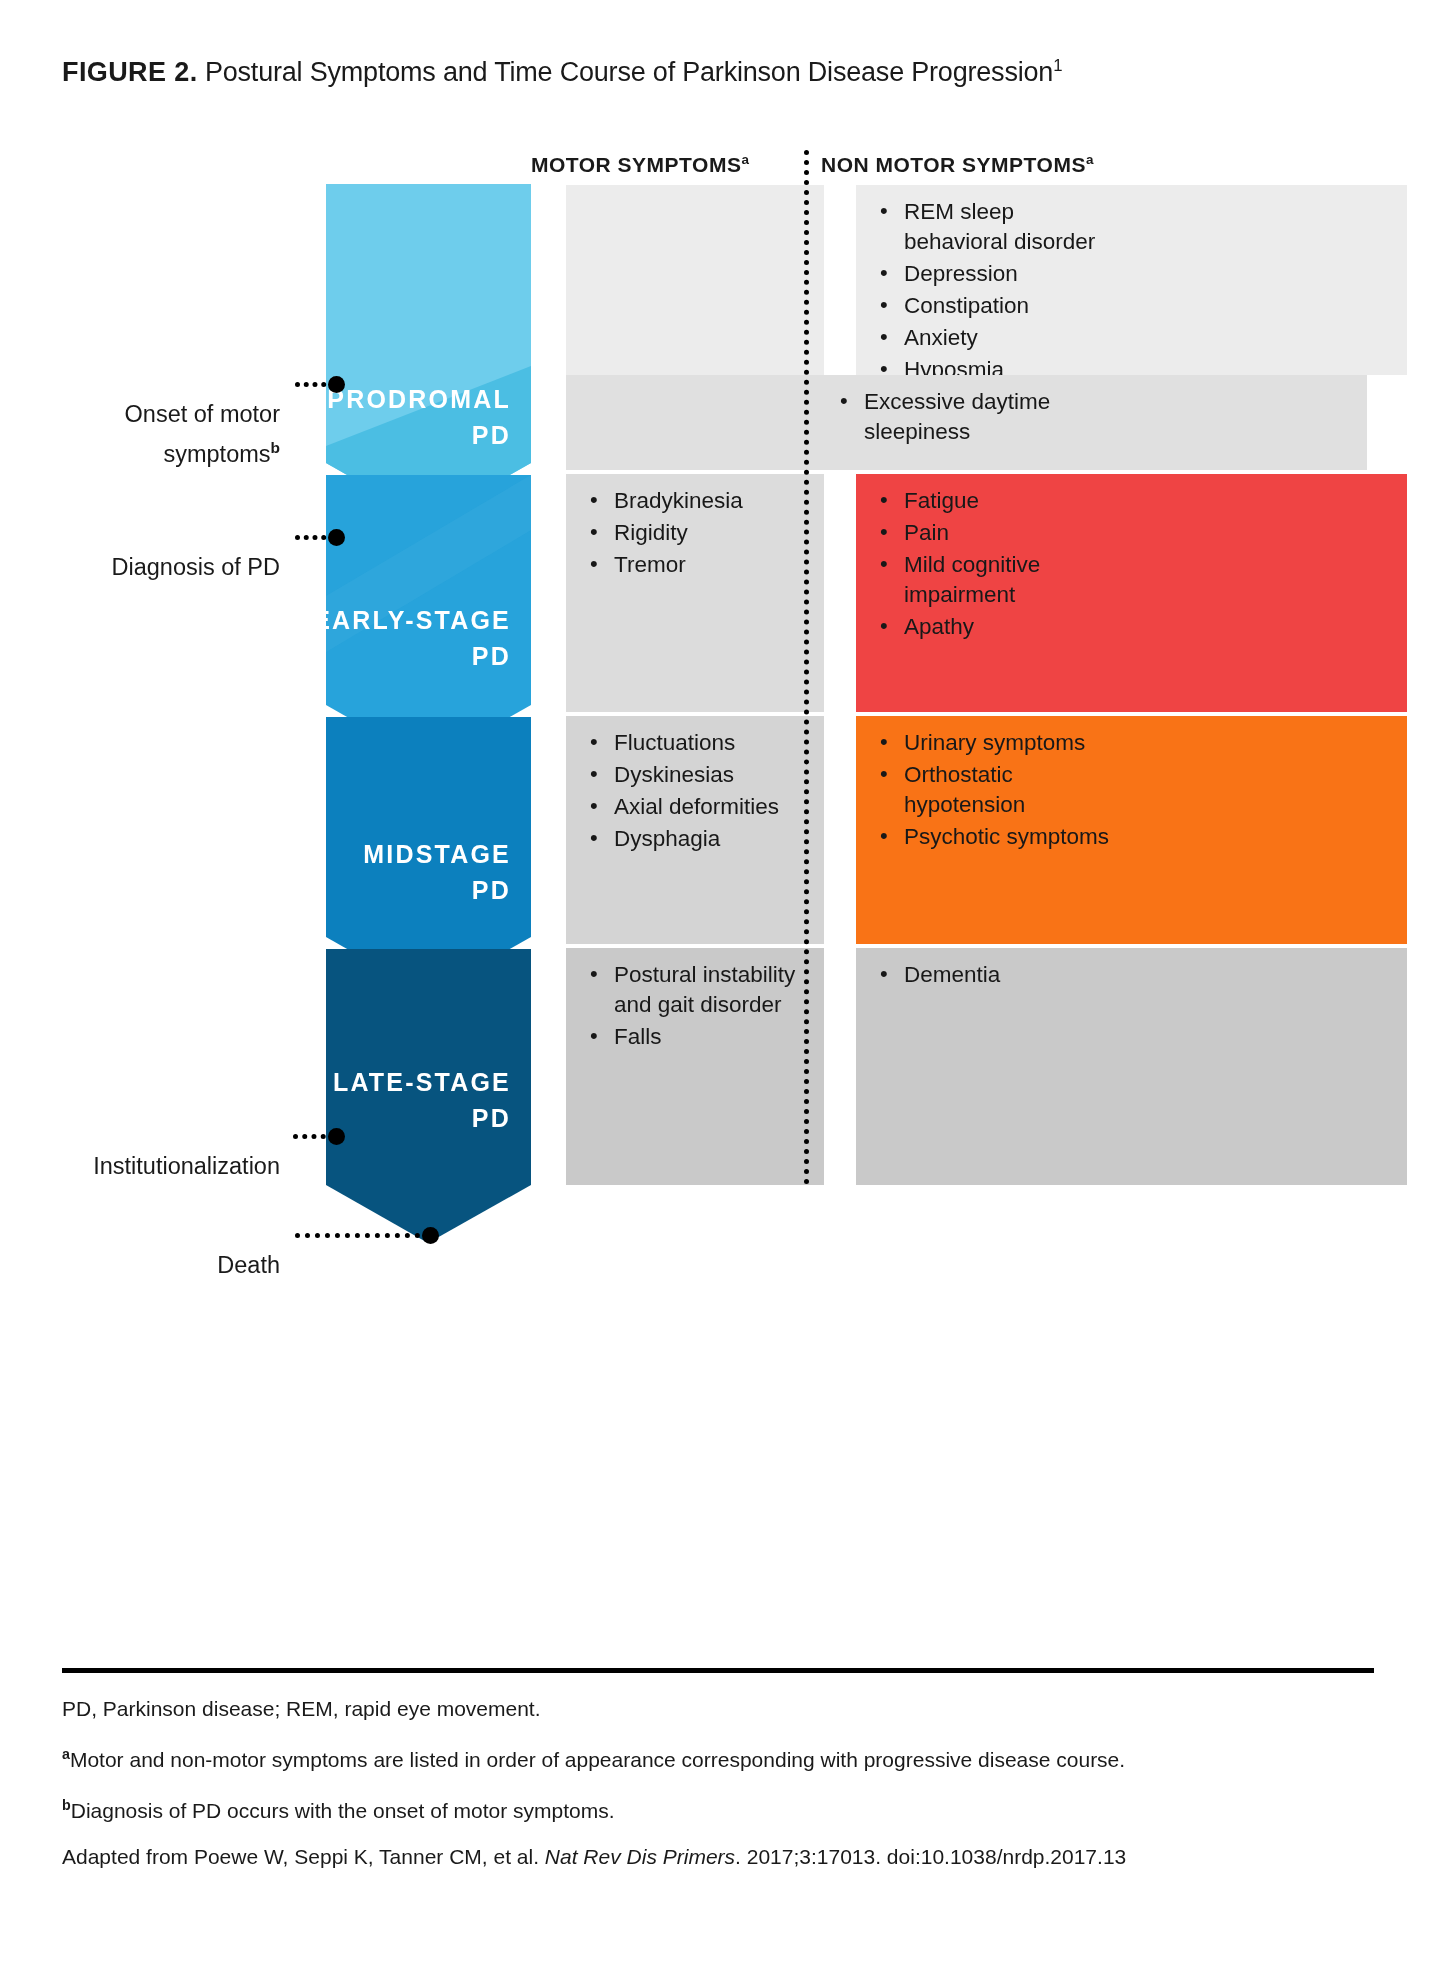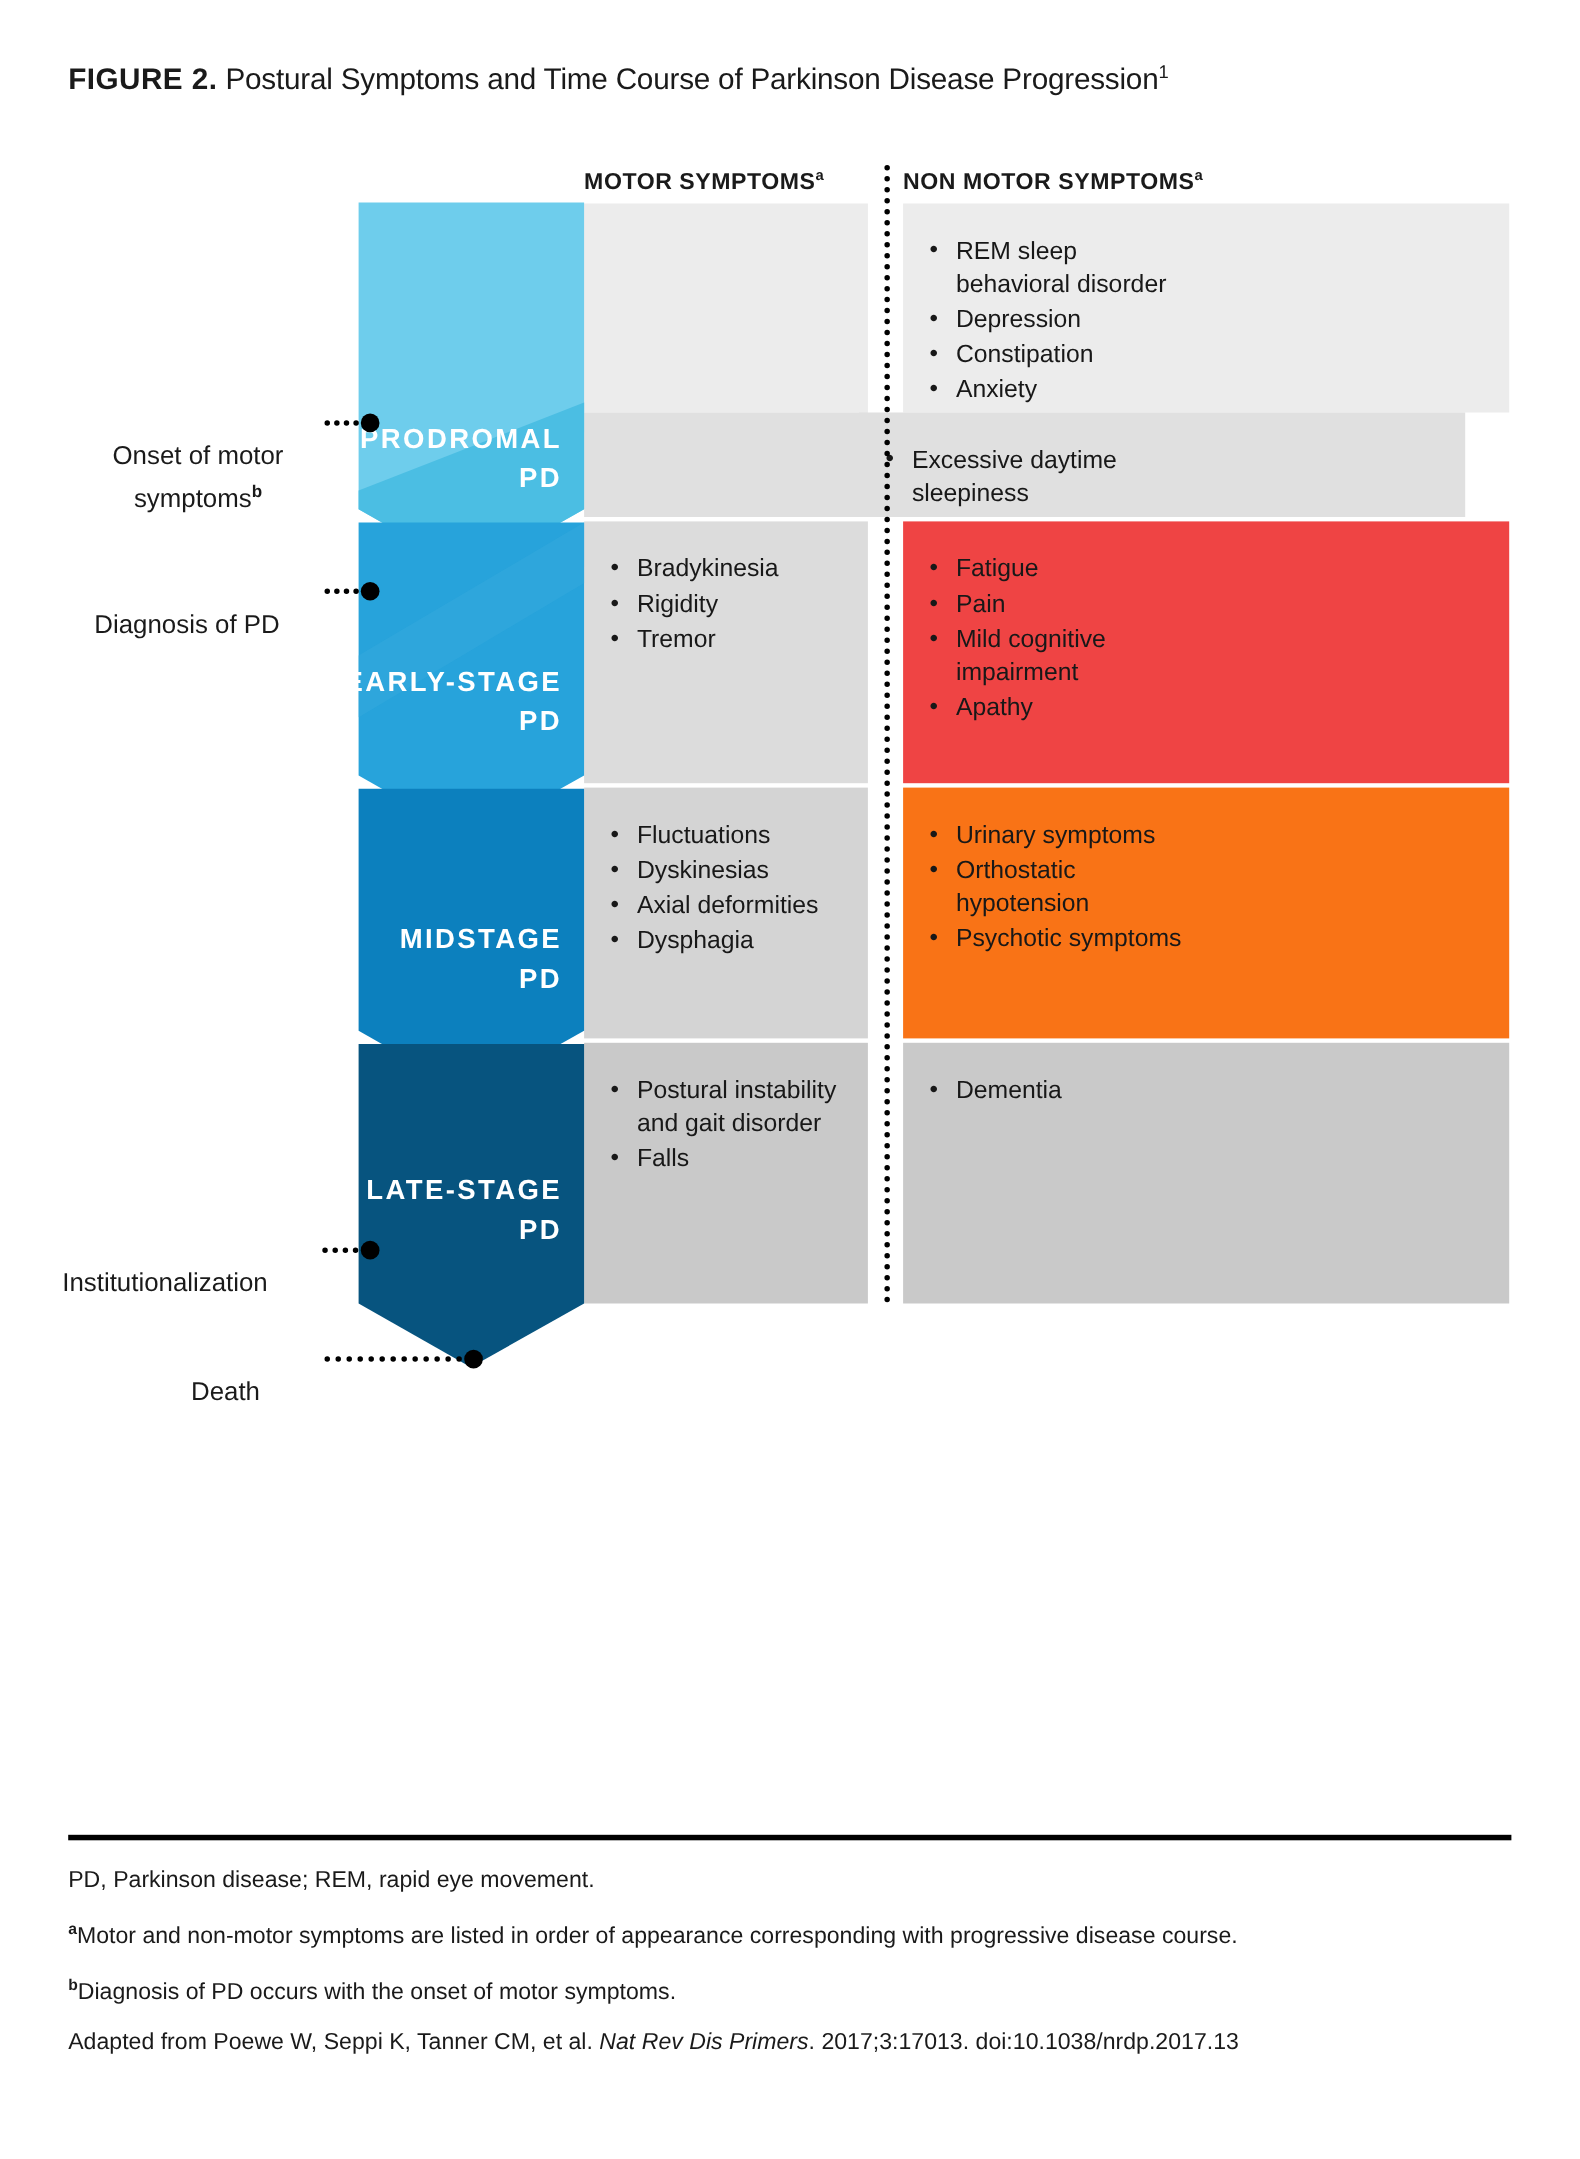--- a/index.html
+++ b/index.html
@@ -43,21 +43,22 @@
     position: absolute;
     left: 804px; top: 150px;
     width: 4px; height: 1035px;
     border-left: 5px dotted #000;
   }
 
   
   .panels { position: absolute; left: 0; top: 0; }
   .panel {
     position: absolute;
-    padding: 28px 18px 10px 22px;
+    padding: 12px 18px 10px 22px;
+    margin-left: 35px;
   }
   .panel ul { list-style: none; }
   .panel li {
     position: relative;
     font-size: 22.5px;
     line-height: 30px;
     padding-left: 26px;
     margin-bottom: 2px;
     color: #181818;
   }
@@ -80,21 +81,21 @@
     text-align: right;
     line-height: 36px;
     white-space: pre-line;
   }
 
   
   .tl-label {
     position: absolute;
     font-size: 23.5px;
     line-height: 33px;
-    text-align: center;
+    text-align: right;
     white-space: pre-line;
     color: #1a1a1a;
   }
   .tl-label sup { font-size: 0.66em; font-weight: bold; vertical-align: super; }
 
   .leader {
     position: absolute;
     height: 5px;
     border-top: 5px dotted #000;
   }

